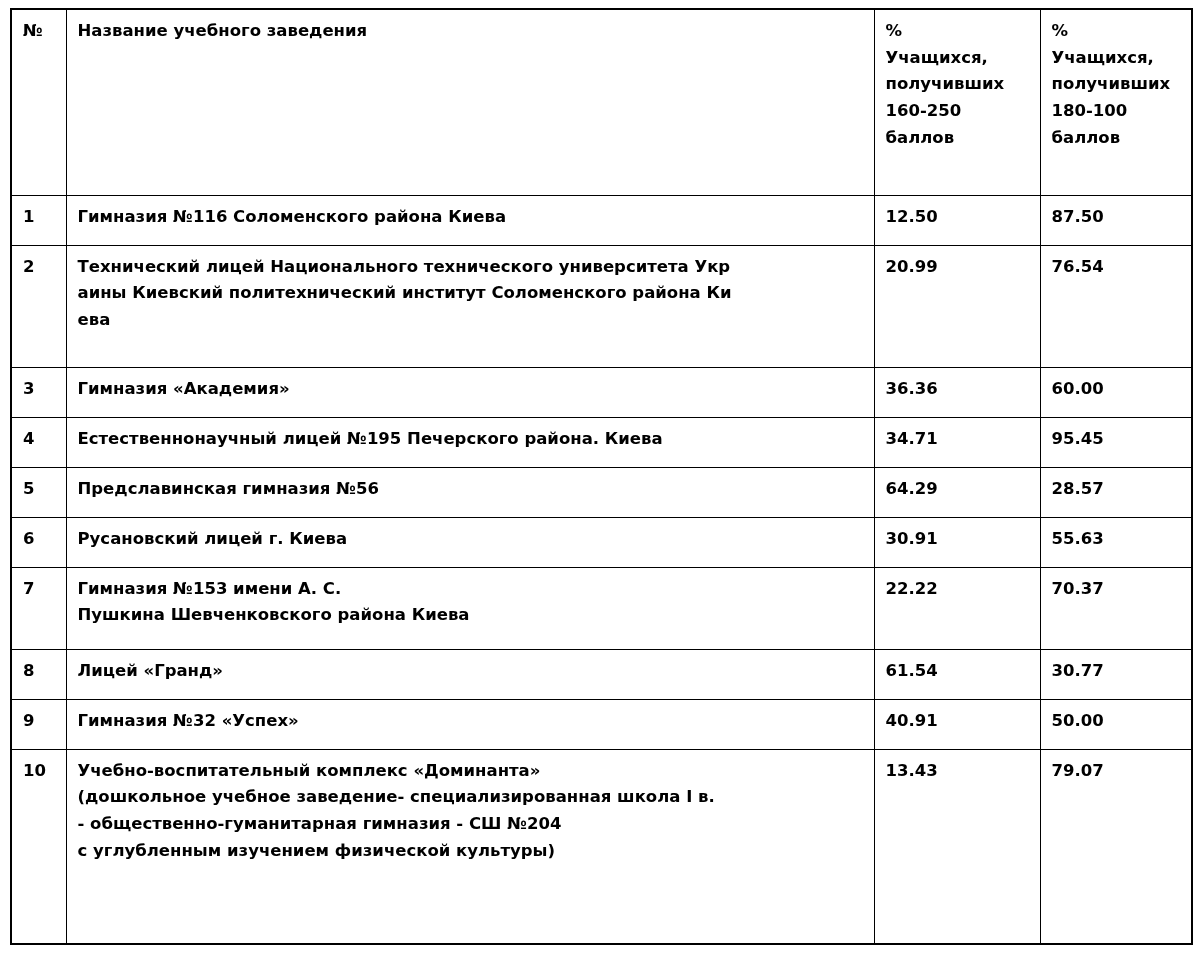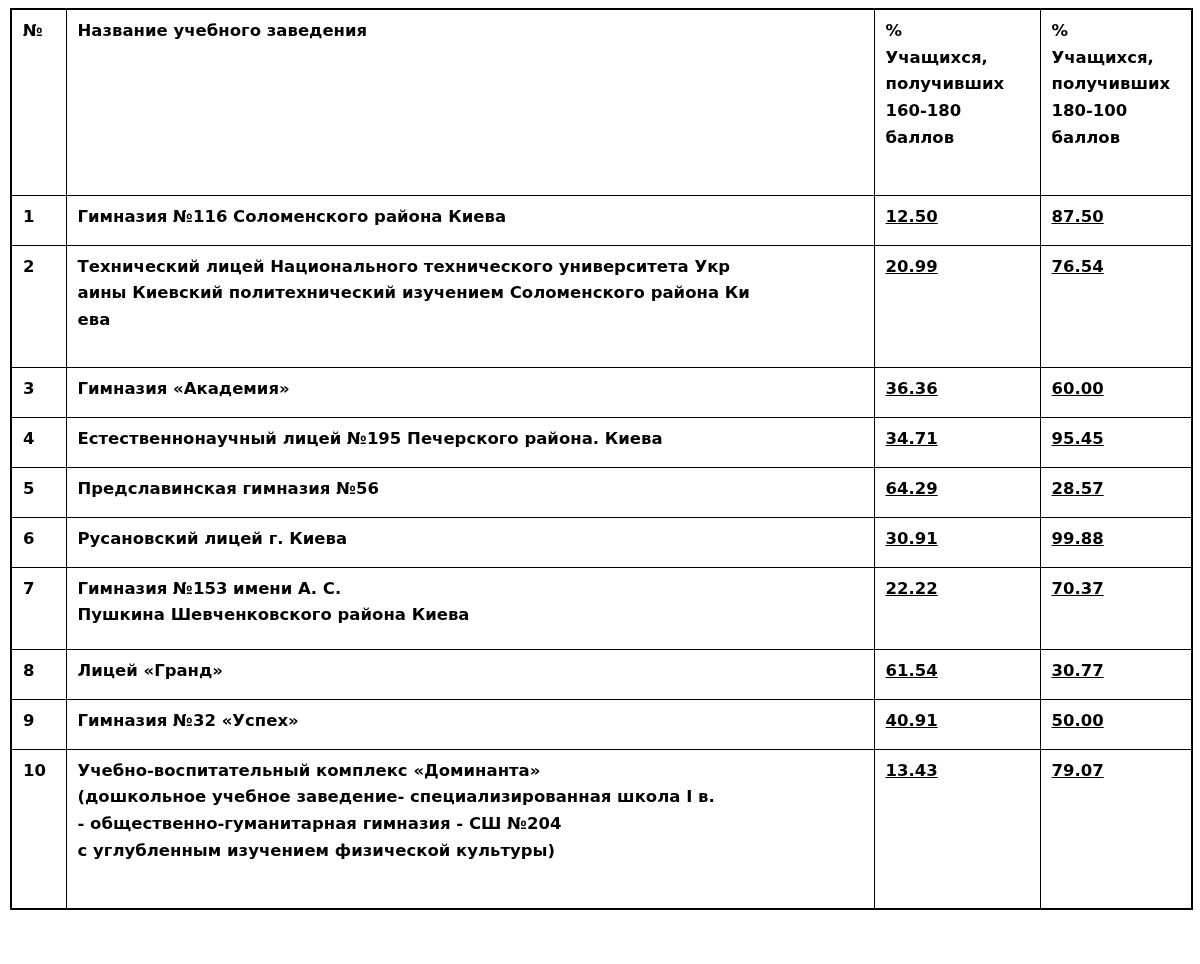--- a/index.html
+++ b/index.html
@@ -54,21 +54,20 @@
     padding-left: 10px;
     padding-right: 4px;
     word-break: normal;
   }
   td.cell-name {
     word-break: break-all;
   }
   td.cell-pct {
     word-break: normal;
     padding-left: 12px;
-    text-decoration: underline;
   }
 
   th.head-cell {
     padding-top: 8px;
   }
   th.head-num { padding-left: 10px; }
   th.head-name { word-break: normal; margin-left: 18px; }
   th.head-pct { padding-left: 12px; }
 
   .head-line { display: block; white-space: pre; }
@@ -78,21 +77,21 @@
   tr.row-header  { height: 186px; }
   tr.row-r1      { height: 50px;  }
   tr.row-r2      { height: 122px; }
   tr.row-r3      { height: 50px;  }
   tr.row-r4      { height: 50px;  }
   tr.row-r5      { height: 50px;  }
   tr.row-r6      { height: 50px;  }
   tr.row-r7      { height: 82px;  }
   tr.row-r8      { height: 50px;  }
   tr.row-r9      { height: 50px;  }
-  tr.row-r10     { height: 160px; }
+  tr.row-r10     { height: 195px; }
 </style>
 </head>
 <body>
 
 <div id="results-table-wrap">
   <table class="results-table">
     <colgroup>
       <col class="col-num">
       <col class="col-name">
       <col class="col-pct1">
@@ -103,21 +102,21 @@
         <th class="head-cell head-num">
           <span class="head-line">№</span>
         </th>
         <th class="head-cell head-name">
           <span class="head-line">Название учебного заведения</span>
         </th>
         <th class="head-cell head-pct">
           <span class="head-line">%</span>
           <span class="head-line">Учащихся,</span>
           <span class="head-line">получивших</span>
-          <span class="head-line">160-180</span>
+          <span class="head-line">160-250</span>
           <span class="head-line">баллов</span>
         </th>
         <th class="head-cell head-pct">
           <span class="head-line">%</span>
           <span class="head-line">Учащихся,</span>
           <span class="head-line">получивших</span>
           <span class="head-line">180-100</span>
           <span class="head-line">баллов</span>
         </th>
       </tr>
@@ -138,21 +137,21 @@
           <span>87.50</span>
         </td>
       </tr>
 
       <tr class="row-r2">
         <td class="cell-num">
           <span>2</span>
         </td>
         <td class="cell-name">
           <span class="name-line">Технический лицей Национального технического университета Укр</span>
-          <span class="name-line">аины Киевский политехнический изучением Соломенского района Ки</span>
+          <span class="name-line">аины Киевский политехнический институт Соломенского района Ки</span>
           <span class="name-line">ева</span>
         </td>
         <td class="cell-pct">
           <span>20.99</span>
         </td>
         <td class="cell-pct">
           <span>76.54</span>
         </td>
       </tr>
 
@@ -205,21 +204,21 @@
         <td class="cell-num">
           <span>6</span>
         </td>
         <td class="cell-name">
           <span class="name-line">Русановский лицей г. Киева</span>
         </td>
         <td class="cell-pct">
           <span>30.91</span>
         </td>
         <td class="cell-pct">
-          <span>99.88</span>
+          <span>55.63</span>
         </td>
       </tr>
 
       <tr class="row-r7">
         <td class="cell-num">
           <span>7</span>
         </td>
         <td class="cell-name">
           <span class="name-line">Гимназия №153 имени А. С.</span>
           <span class="name-line">Пушкина Шевченковского района Киева</span>

